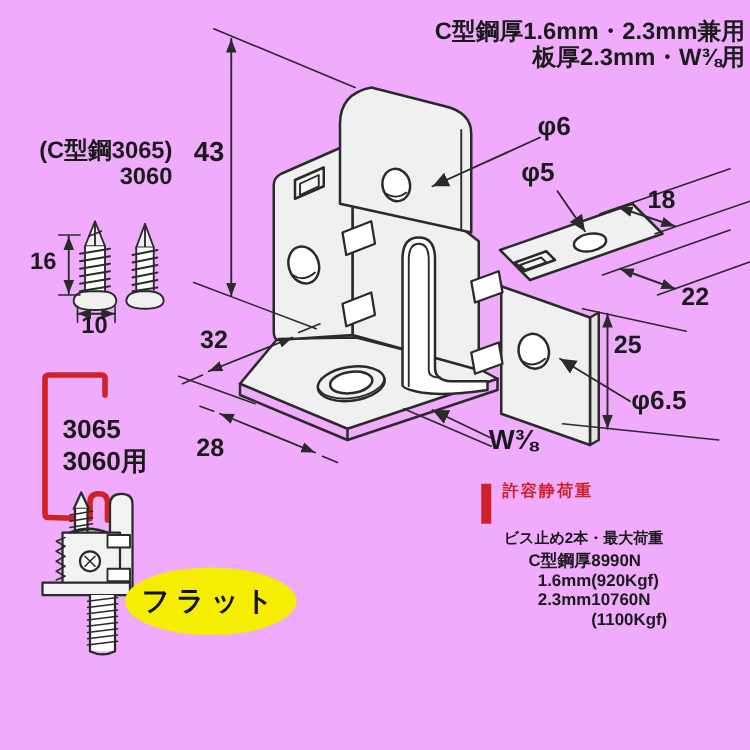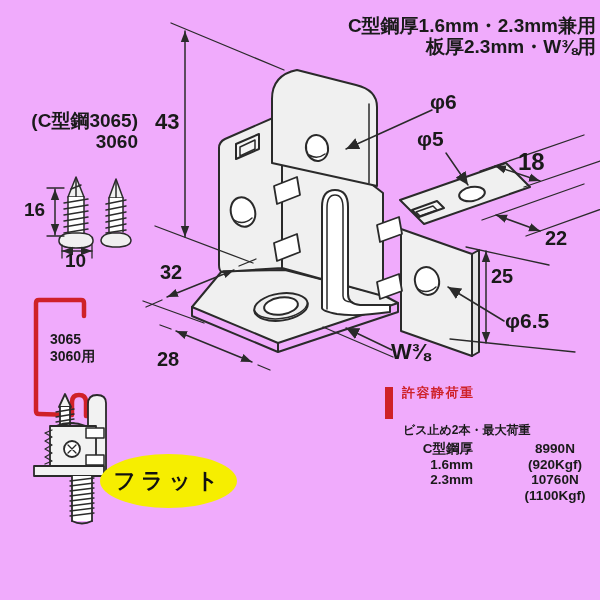--- a/index.html
+++ b/index.html
@@ -9,38 +9,38 @@
   .lbl{position:absolute;white-space:nowrap;font-weight:600;line-height:1.12;color:#1a1a1a;}
   .hdr{right:4px;top:15px;text-align:right;font-size:19px;}
   .model{left:20px;top:110px;width:118px;text-align:right;font-size:19px;}
   .d43{left:155px;top:110px;font-size:22px;}
   .d16{left:24px;top:199px;font-size:19px;}
   .d10{left:65px;top:250px;font-size:19px;}
   .d32{left:160px;top:261px;font-size:20px;}
   .d28{left:157px;top:348px;font-size:20px;}
   .p6{left:430px;top:90px;font-size:21px;}
   .p5{left:417px;top:127px;font-size:21px;}
-  .d18{left:518px;top:149px;font-size:24px;}
+  .d18{left:518px;top:149px;font-size:20px;}
   .d22{left:516px;top:227px;font-size:20px;margin-left:29px;}
   .d25{left:491px;top:265px;font-size:20px;}
   .p65{left:505px;top:309px;font-size:21px;}
   .w38{left:391px;top:340px;font-size:22px;}
-  .chuse{left:50px;top:331px;font-size:14px;line-height:1.22;}
+  .chuse{left:50px;top:331px;font-size:21px;line-height:1.22;}
   .flat{left:100px;top:454px;width:137px;height:54px;border-radius:50%;
         display:flex;align-items:center;justify-content:center;
         font-size:22px;font-weight:700;letter-spacing:5px;color:#111;}
   .loadbar{position:absolute;left:385px;top:387px;width:8px;height:32px;}
   .loadtitle{left:402px;top:386px;font-size:13px;font-weight:700;letter-spacing:1.5px;}
   .loadvalue{left:400px;top:398px;font-size:20px;font-weight:700;}
   .loadvalue .num{letter-spacing:7px;}
   .loadsub{left:403px;top:424px;font-size:12px;}
   .loadrows{position:absolute;left:381px;top:441px;font-size:13.5px;font-weight:600;}
   .lrow{display:flex;height:15.5px;line-height:15.5px;}
   .lc1{width:92px;text-align:right;}
-  .lc2{width:68px;text-align:center;margin-left:48px;}
+  .lc2{width:68px;text-align:left;}
   .loadnote{left:389px;top:503px;font-size:15px;}
 </style>
 </head>
 <body>
 
 <div id="stage">
 
   <svg width="600" height="600" viewBox="0 0 600 600">
     <defs>
       <marker id="ar" orient="auto-start-reverse" markerUnits="userSpaceOnUse" markerWidth="14" markerHeight="12" refX="11" refY="5">

